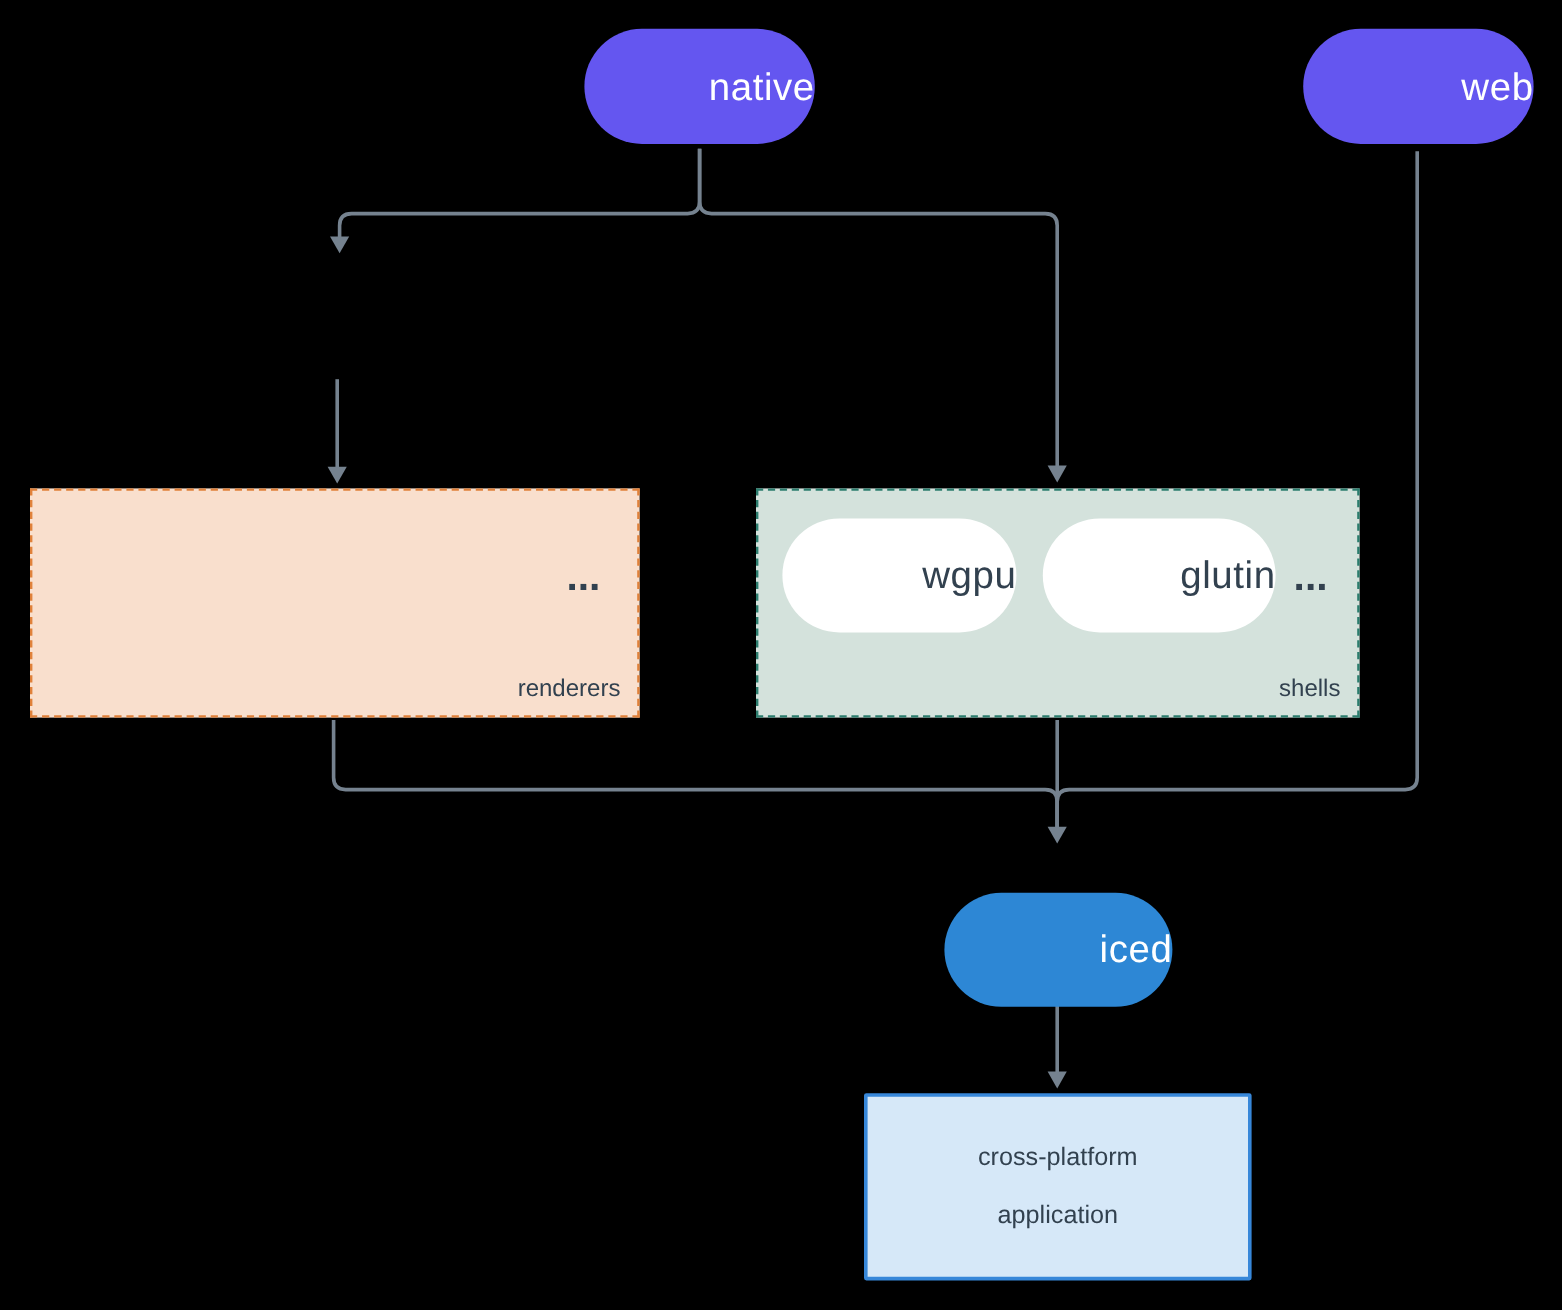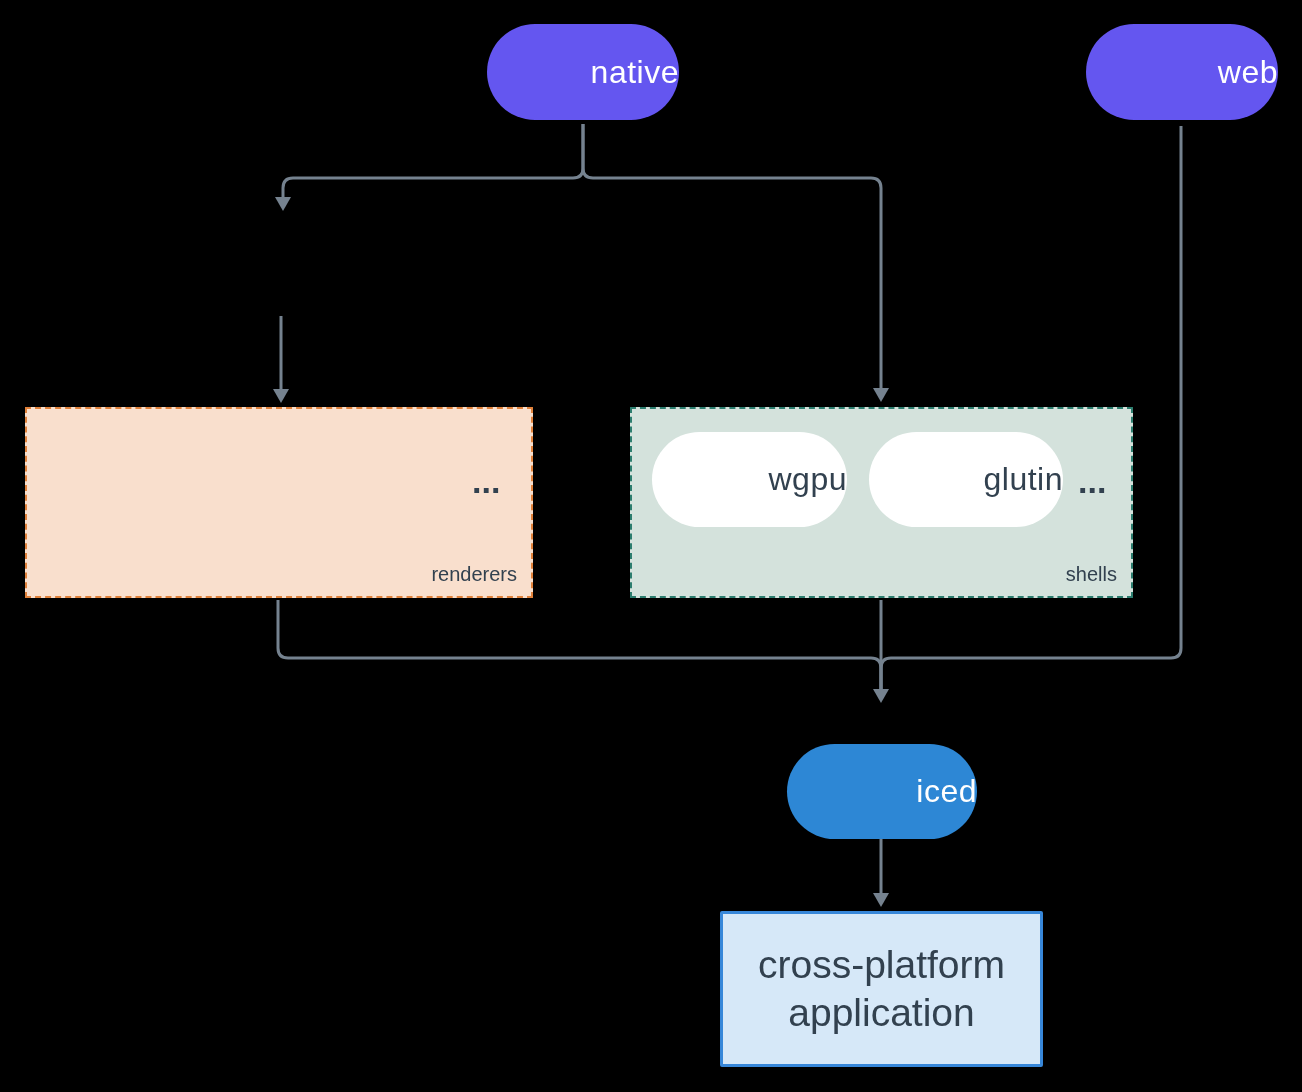--- a/index.html
+++ b/index.html
@@ -68,21 +68,21 @@
   }
 
   .app-box {
     position: absolute;
     left: 720px; top: 911px; width: 323px; height: 156px;
     background: var(--app-fill, #d6e8f8);
     border: 3px solid var(--app-border, #3787d9);
     border-radius: 2px;
     display: flex; flex-direction: column;
     align-items: center; justify-content: center;
-    font-size: 39px; line-height: 48px;
+    font-size: 21px; line-height: 48px;
     color: var(--text-dark, #32414f);
     text-align: right;
   }
 
   
   .node-native   { left: 487px; top: 24px;  width: 192px; height: 96px; }
   .node-web      { left: 1086px; top: 24px; width: 192px; height: 96px; }
   .node-graphics { left: 186px; top: 215px; width: 192px; height: 97px; }
   .node-iced     { left: 787px; top: 708px; width: 190px; height: 95px; margin-top: 36px; }
   .box-renderers { left: 25px;  top: 407px; width: 508px; height: 191px; }

